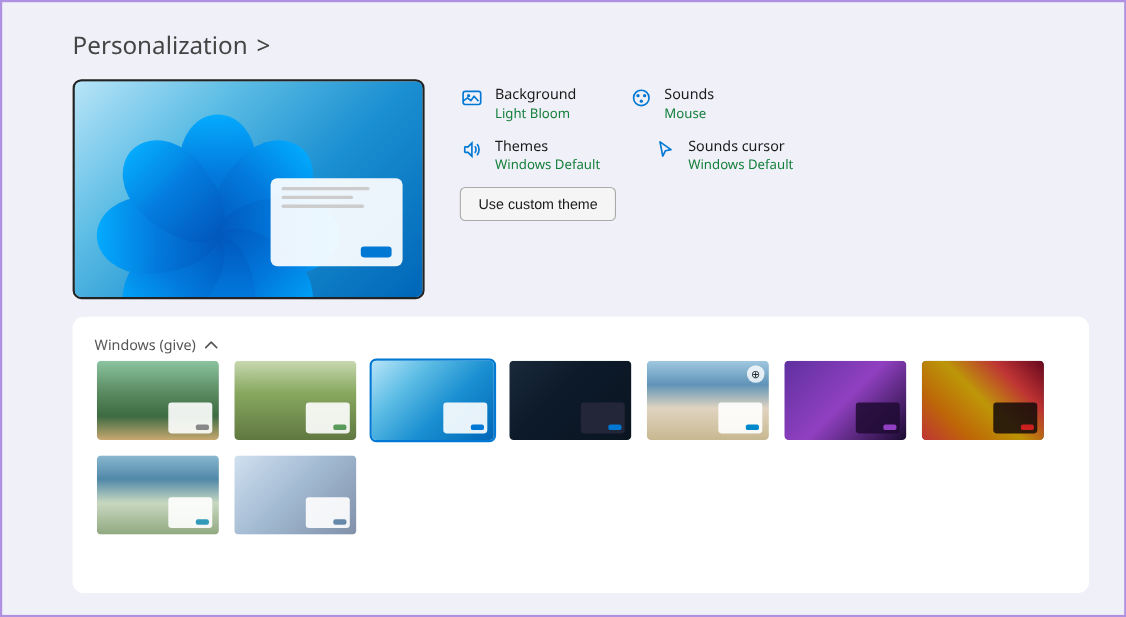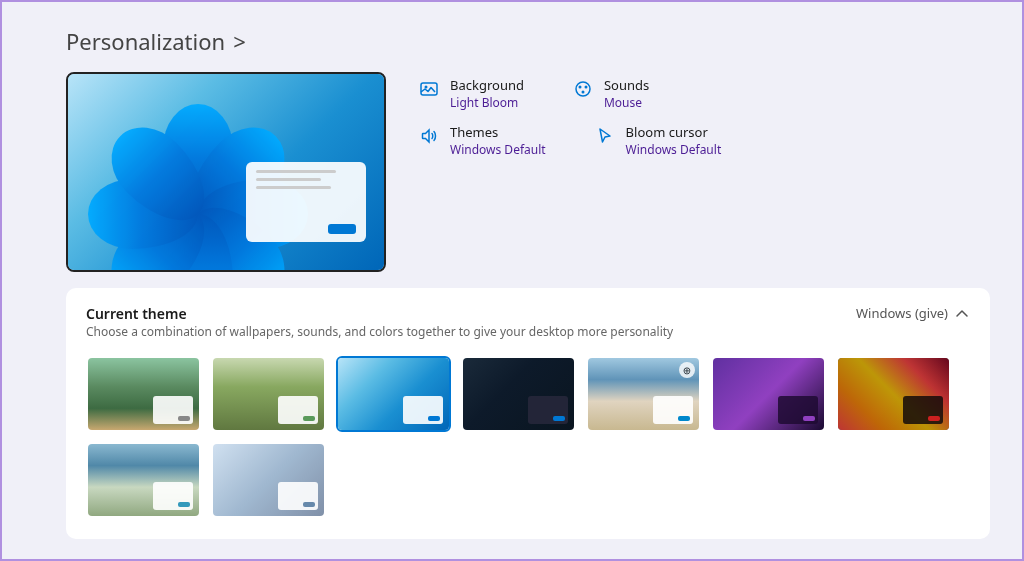--- a/index.html
+++ b/index.html
@@ -158,21 +158,21 @@
       display: flex;
       flex-direction: column;
     }
     .info-label {
       font-size: 13px;
       font-weight: 400;
       color: #1a1a1a;
     }
     .info-value {
       font-size: 12px;
-      color: #4c1d95;
+      color: #15803d;
     }
     .custom-theme-btn {
       display: inline-block;
       padding: 7px 16px;
       border: 1px solid #aaa;
       border-radius: 5px;
       background: #f5f5f5;
       font-size: 13px;
       color: #1a1a1a;
       cursor: pointer;
@@ -370,35 +370,32 @@
           </div>
         </div>
 
         <div class="info-item">
           <div class="info-icon">
             <svg width="20" height="20" viewBox="0 0 20 20" fill="none">
               <path d="M5 3l10 7-5 1-2.5 5L5 3z" stroke="#0078d4" stroke-width="1.5" fill="none" stroke-linejoin="round"></path>
             </svg>
           </div>
           <div class="info-text">
-            <span class="info-label">Bloom cursor</span>
+            <span class="info-label">Sounds cursor</span>
             <span class="info-value">Windows Default</span>
           </div>
         </div>
       </div>
 
+      <button class="custom-theme-btn">Use custom theme</button>
     </div>
   </div>
 
   <div class="current-theme-section">
     <div class="section-header">
-      <div>
-        <div class="section-title">Current theme</div>
-        <div class="section-subtitle">Choose a combination of wallpapers, sounds, and colors together to give your desktop more personality</div>
-      </div>
       <div class="section-status">
         <span>Windows (give)</span>
         <div class="chevron-up">
           <svg width="14" height="14" viewBox="0 0 14 14" fill="none">
             <path d="M2 10l5-5 5 5" stroke="#555" stroke-width="1.5" stroke-linecap="round" stroke-linejoin="round"></path>
           </svg>
         </div>
       </div>
     </div>
 

